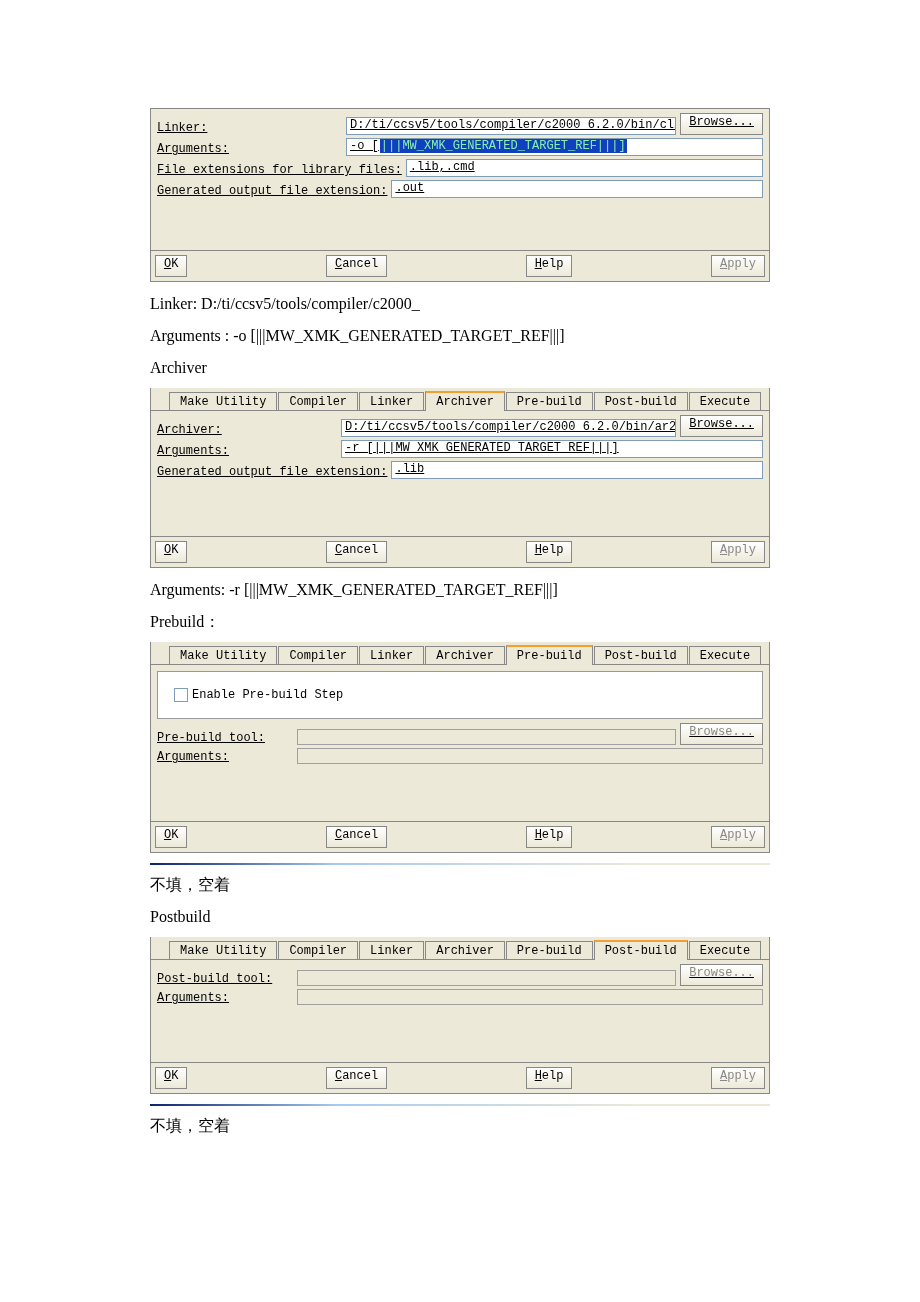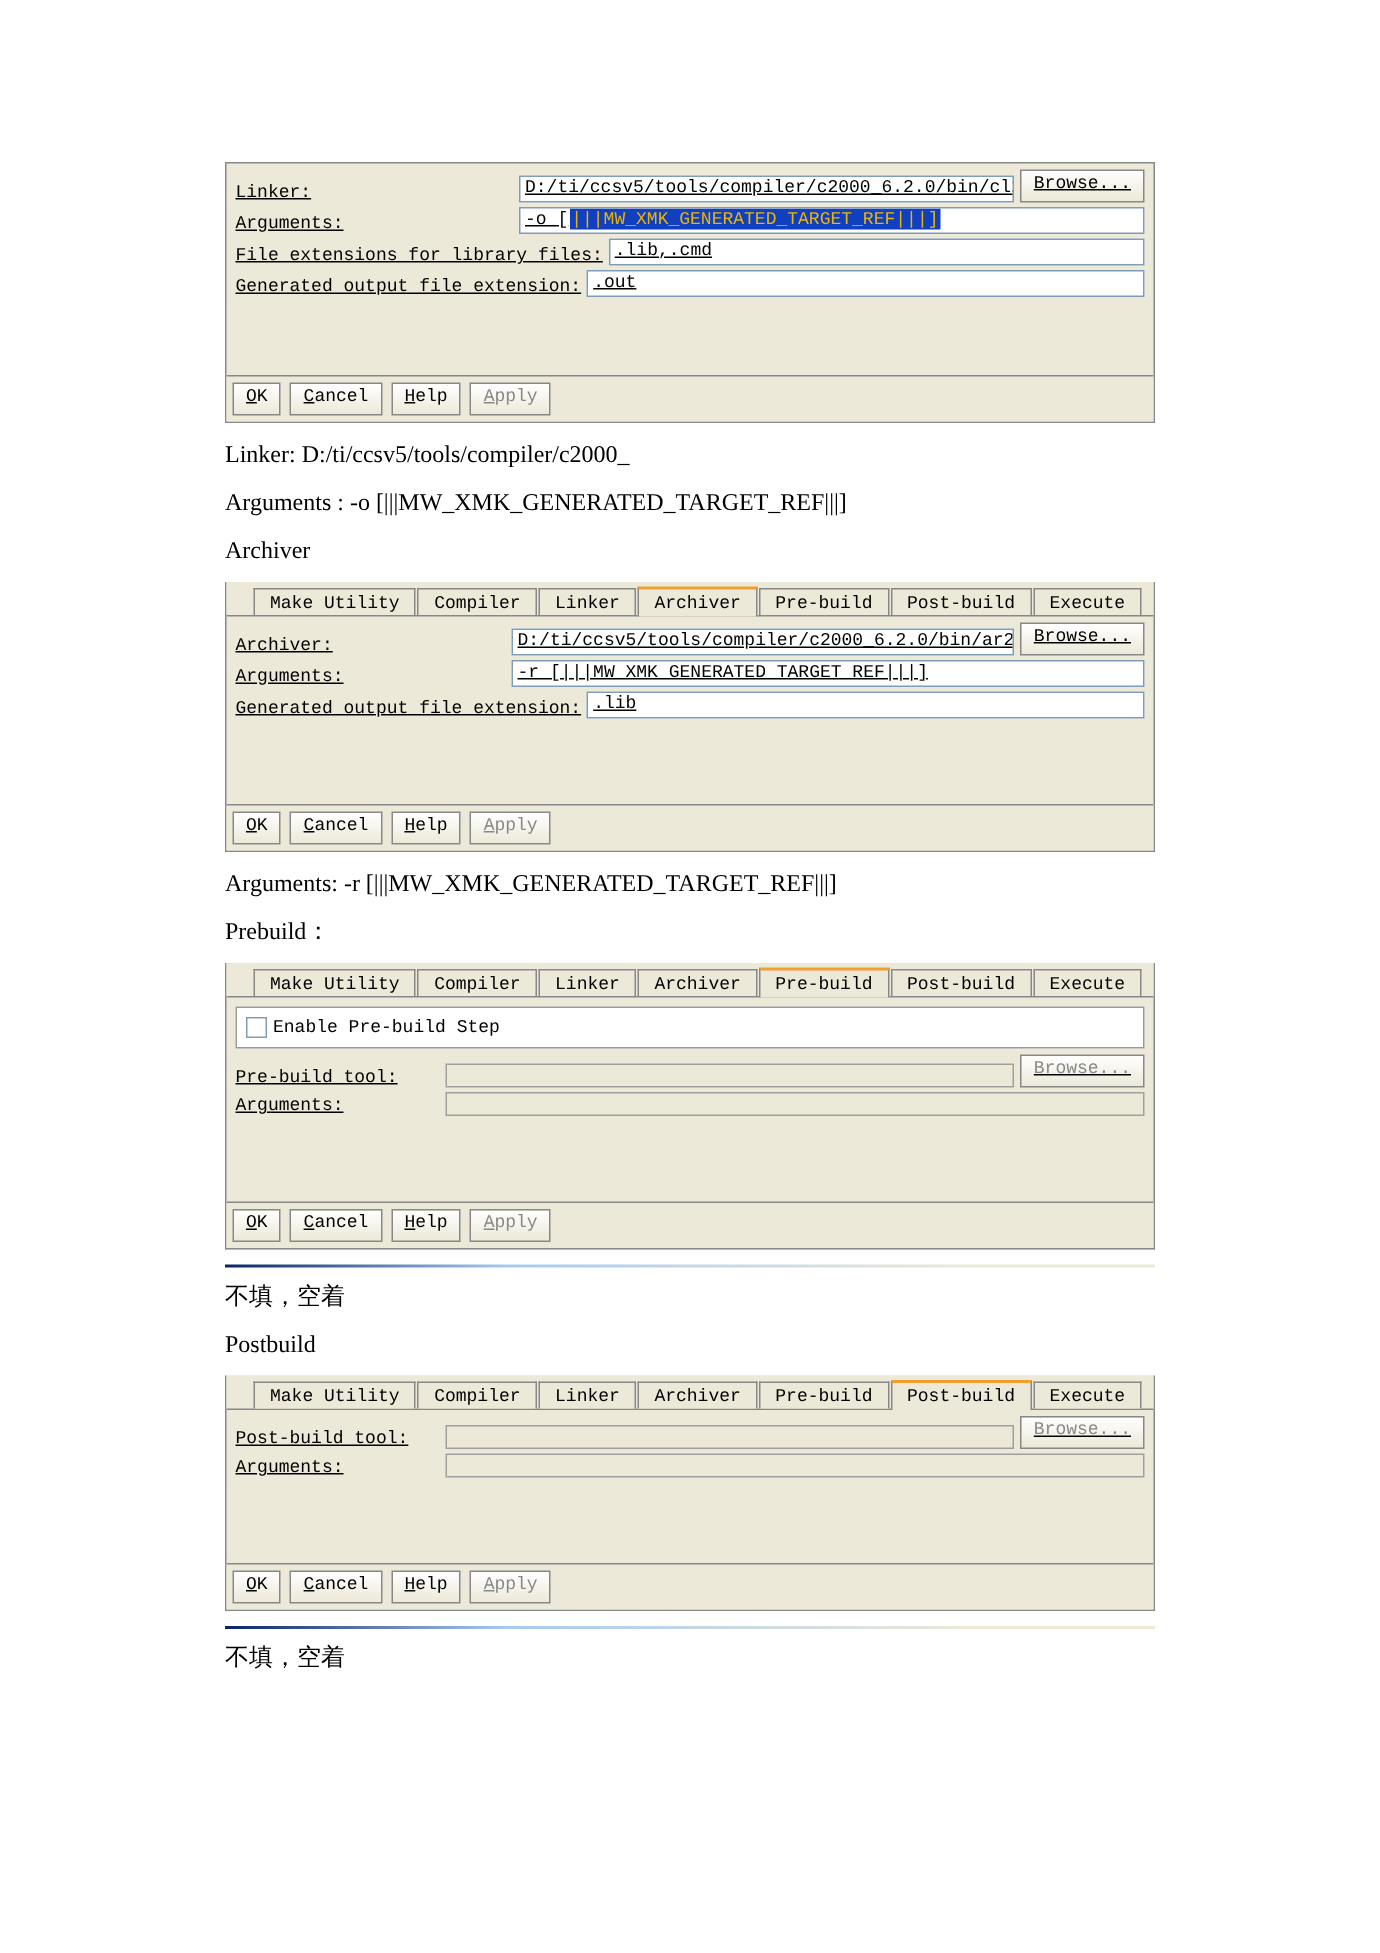--- a/index.html
+++ b/index.html
@@ -91,55 +91,55 @@
     font-family: "SimSun","Courier New",monospace;
     cursor: default;
     white-space: nowrap;
   }
   .btn.disabled {
     color: #888;
   }
   .button-bar {
     border-top: 1px solid #888;
     display: flex;
-    justify-content: flex-start;
+    justify-content: space-between;
     padding: 4px;
     gap: 6px;
     background: #ece9d8;
   }
   .filler {
     height: 50px;
   }
   .filler-sm {
     height: 45px;
   }
   .checkbox-row {
     border: 1px solid #999;
     background: #fff;
-    padding: 6px;
+    padding: 16px;
     margin-top: 2px;
     margin-bottom: 4px;
   }
   .cb {
     display: inline-block;
     width: 12px;
     height: 12px;
     border: 1px solid #7f9db9;
     background: #fff;
     vertical-align: middle;
     margin-right: 4px;
   }
   .doc-text {
     font-size: 16px;
     margin: 8px 0;
     line-height: 1.5;
   }
   .selection {
     background: #1040c0;
-    color: #eab308;
+    color: #86efac;
     padding: 0 1px;
     display: inline-block;
     margin-left: 1px;
     font-family: "Courier New", monospace;
     font-size: 12px;
   }
   .underline {
     text-decoration: underline;
   }
   .bottom-shadow {

